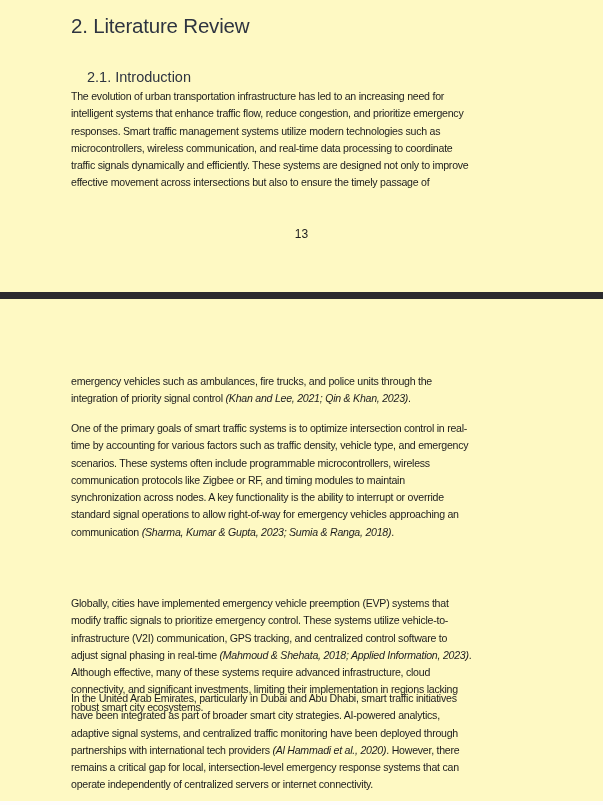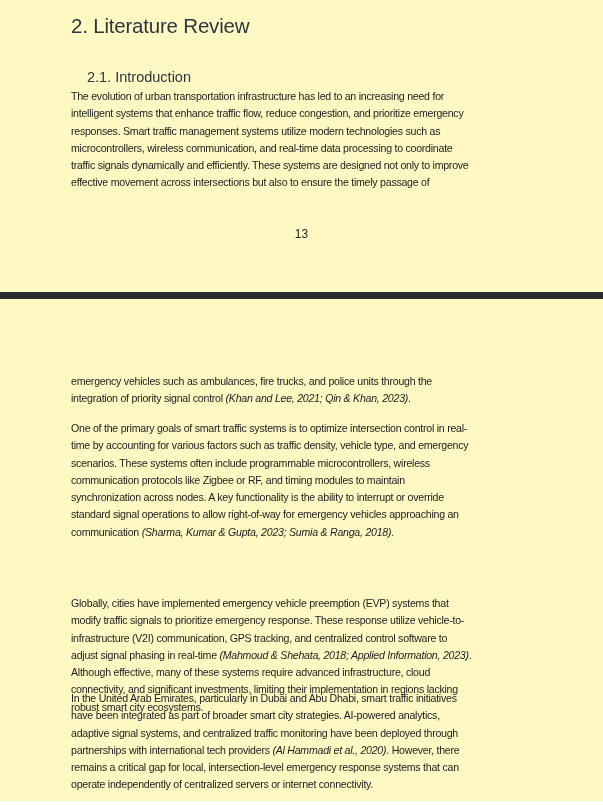--- a/index.html
+++ b/index.html
@@ -122,21 +122,21 @@
     <span class="line">time by accounting for various factors such as traffic density, vehicle type, and emergency</span>
     <span class="line">scenarios. These systems often include programmable microcontrollers, wireless</span>
     <span class="line">communication protocols like Zigbee or RF, and timing modules to maintain</span>
     <span class="line">synchronization across nodes. A key functionality is the ability to interrupt or override</span>
     <span class="line">standard signal operations to allow right-of-way for emergency vehicles approaching an</span>
     <span class="line"><span>communication </span><span class="cite">(Sharma, Kumar &amp; Gupta, 2023; Sumia &amp; Ranga, 2018)</span><span>.</span></span>
   </p>
 
   <p class="para" style="top:268px;margin-top:28px;">
     <span class="line">Globally, cities have implemented emergency vehicle preemption (EVP) systems that</span>
-    <span class="line">modify traffic signals to prioritize emergency response. These response utilize vehicle-to-</span>
+    <span class="line">modify traffic signals to prioritize emergency control. These systems utilize vehicle-to-</span>
     <span class="line">infrastructure (V2I) communication, GPS tracking, and centralized control software to</span>
     <span class="line"><span>adjust signal phasing in real-time </span><span class="cite">(Mahmoud &amp; Shehata, 2018; Applied Information, 2023)</span><span>.</span></span>
     <span class="line">Although effective, many of these systems require advanced infrastructure, cloud</span>
     <span class="line">connectivity, and significant investments, limiting their implementation in regions lacking</span>
     <span class="line">robust smart city ecosystems.</span>
   </p>
 
   <p class="para" style="top:391px;">
     <span class="line">In the United Arab Emirates, particularly in Dubai and Abu Dhabi, smart traffic initiatives</span>
     <span class="line">have been integrated as part of broader smart city strategies. AI-powered analytics,</span>

